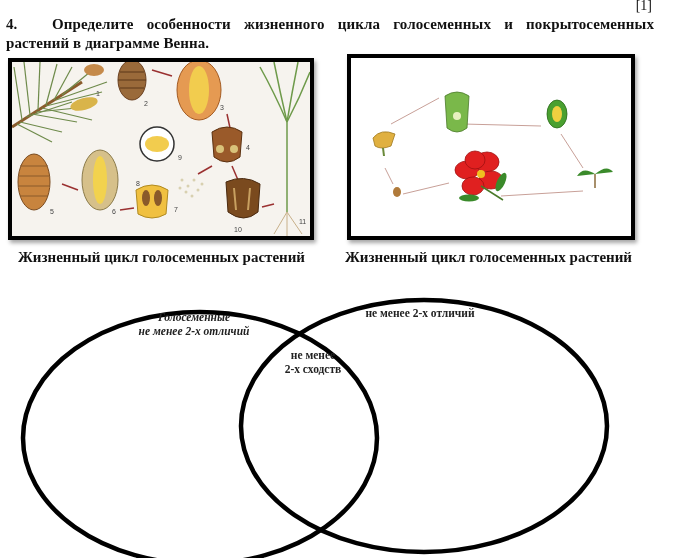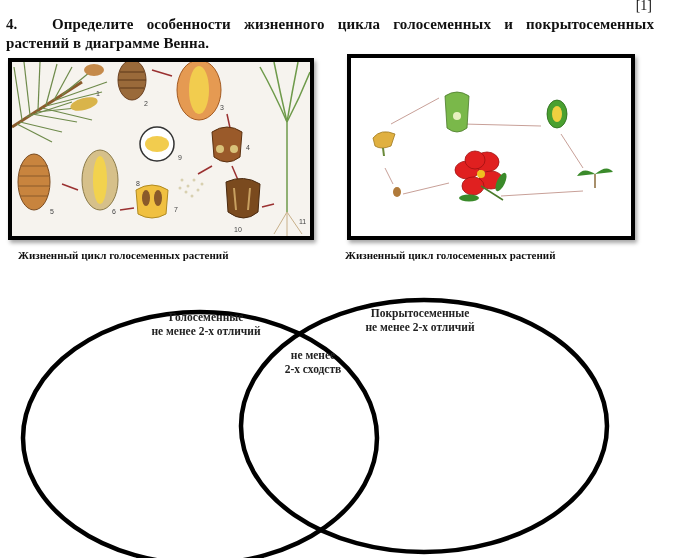--- a/index.html
+++ b/index.html
@@ -5,26 +5,26 @@
   html, body { margin: 0; padding: 0; background: #ffffff; }
   body { width: 680px; height: 558px; position: relative; overflow: hidden;
          font-family: "Liberation Serif", "DejaVu Serif", serif; color: #111; }
   .mark { position: absolute; right: 28px; top: -2px; font-size: 14px; }
   .qtext { position: absolute; left: 6px; top: 15px; width: 648px; font-size: 15px; font-weight: bold;
            text-indent: 46px; line-height: 19px; text-align: justify; letter-spacing: 0.1px; }
   .qtext span.num { position: absolute; left: 0; text-indent: 0; }
   .imgbox { position: absolute; border: 4px solid #000; box-shadow: 2px 3px 4px rgba(0,0,0,0.35); background: #f6f3ee; overflow: hidden; }
   .box-gym { left: 8px; top: 58px; width: 298px; height: 174px; }
   .box-ang { left: 347px; top: 54px; width: 280px; height: 178px; background: #fff; }
-  .caption { position: absolute; top: 249px; font-size: 11px; font-weight: bold; white-space: nowrap; }
+  .caption { position: absolute; top: 249px; font-size: 15px; font-weight: bold; white-space: nowrap; }
   .cap-left { left: 18px; }
   .cap-right { left: 345px; }
   .venn { position: absolute; left: 0; top: 280px; }
   .vlabel { position: absolute; font-size: 11.5px; font-weight: bold; text-align: center; color: #222; line-height: 14px; }
-  .vl-left { left: 136px; top: 310px; width: 140px; }
+  .vl-left { left: 124px; top: 310px; width: 140px; font-style: italic; }
   .vl-right { left: 350px; top: 306px; width: 140px; }
   .vl-mid { left: 278px; top: 348px; width: 70px; text-align: center; }
   svg text { font-family: "Liberation Sans", sans-serif; }
 </style>
 </head>
 <body>
 
 <div class="mark">[1]</div>
 
 <div class="qtext">
@@ -171,19 +171,18 @@
 <svg class="venn" width="680" height="278" viewBox="0 280 680 278">
   <ellipse cx="200" cy="438" rx="177" ry="126" fill="none" stroke="#000" stroke-width="4.5"></ellipse>
   <ellipse cx="424" cy="426" rx="183" ry="126" fill="none" stroke="#000" stroke-width="4.5"></ellipse>
 </svg>
 
 <div class="vlabel vl-left">
   <div>Голосеменные</div>
   <div>не менее 2-х отличий</div>
 </div>
 <div class="vlabel vl-right">
-  <div>Покрытосеменные</div>
   <div>не менее 2-х отличий</div>
 </div>
 <div class="vlabel vl-mid">
   <div>не менее</div>
   <div>2-х сходств</div>
 </div>
 
 </body></html>

